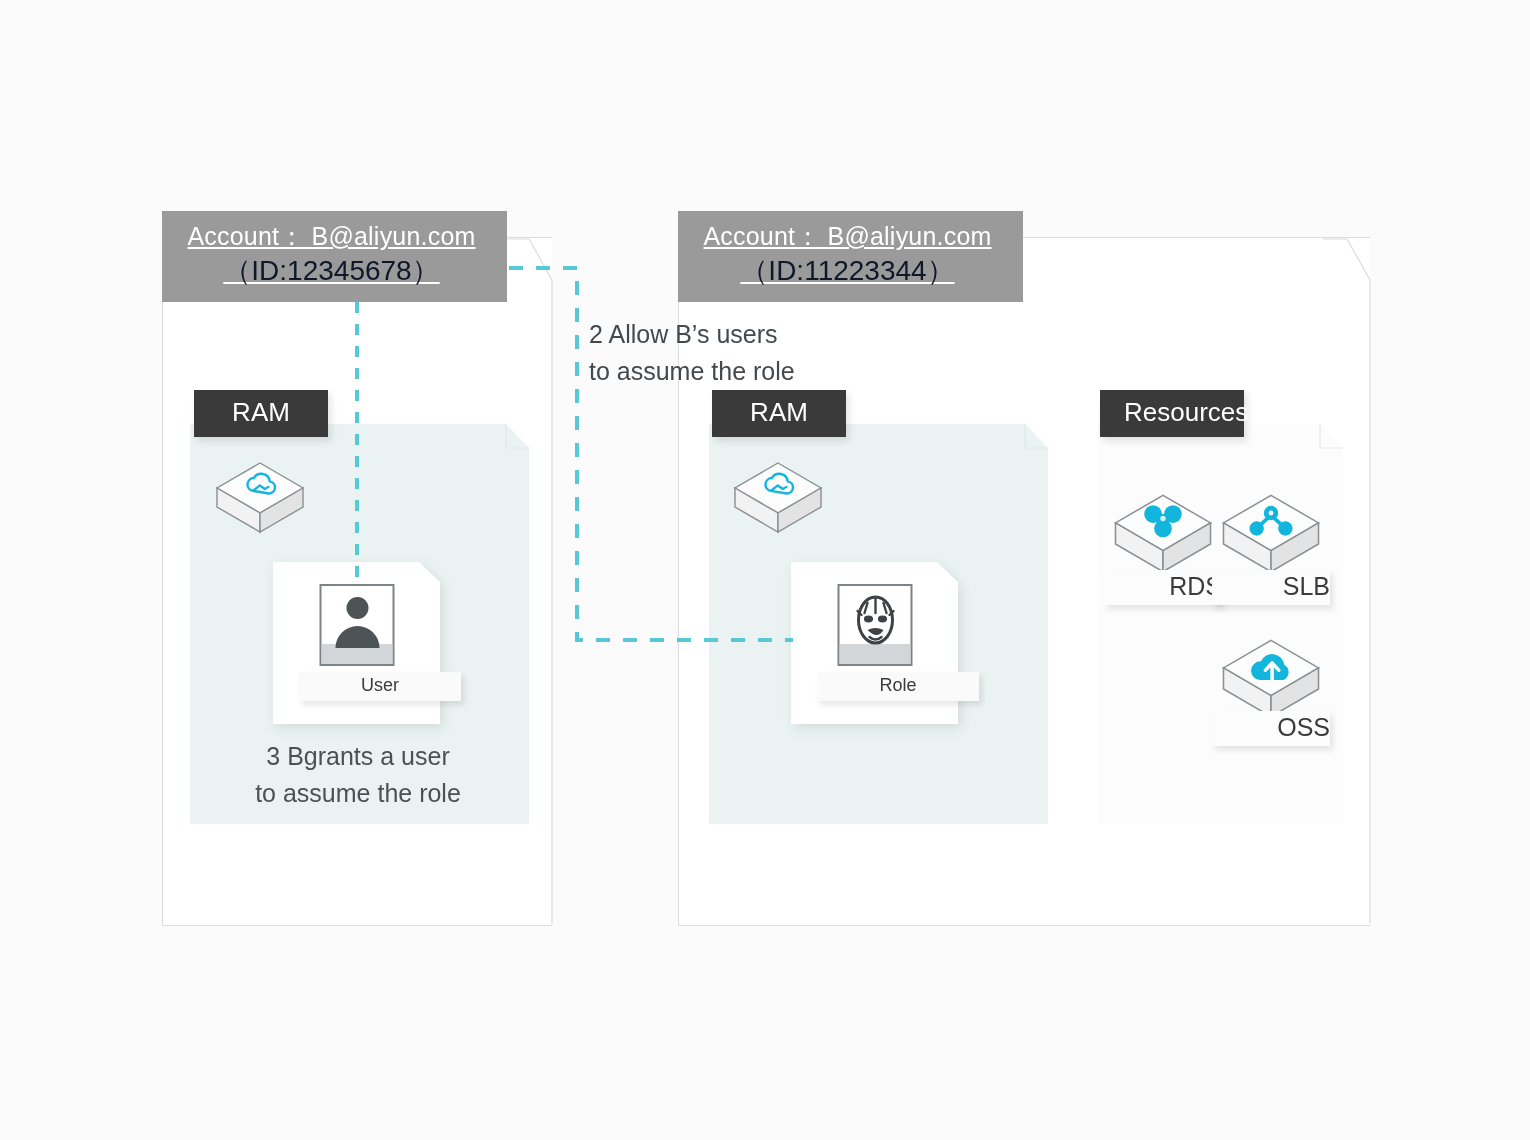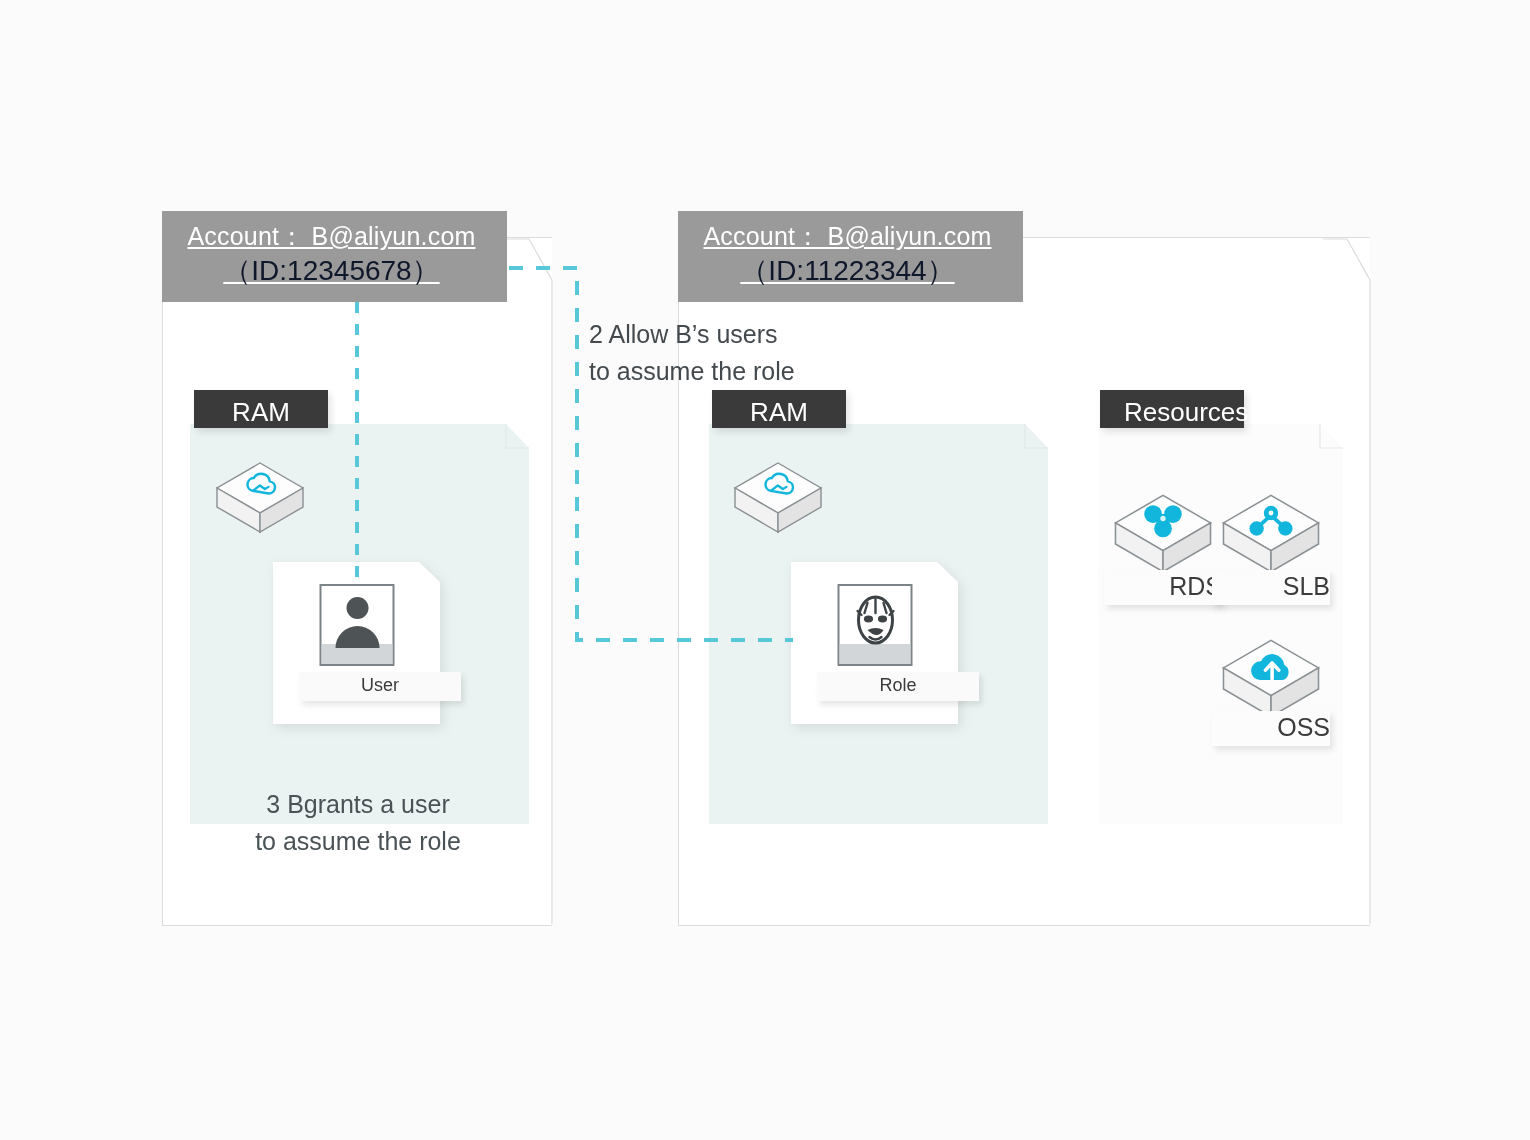--- a/index.html
+++ b/index.html
@@ -62,21 +62,21 @@
   .section {
     position: absolute;
     box-sizing: border-box;
   }
   .section-tag {
     position: absolute;
     background: #3a3a3a;
     color: #ffffff;
     font-size: 26px;
     text-align: center;
-    padding: 7px 24px 0 24px;
+    padding: 7px 24px 9px 24px;
     box-sizing: border-box;
     z-index: 8;
     box-shadow: 3px 4px 7px rgba(0,0,0,.11);
     white-space: nowrap;
   }
 
   
   .folded {
     position: absolute;
     display: block;
@@ -233,21 +233,21 @@
     <div class="entity-thumb">
       <div class="thumb-base"></div>
       <svg width="52" height="55" viewBox="0 0 52 55">
         <circle cx="26" cy="15" r="11" fill="#4e5356"></circle>
         <path d="M4 55 a22 22 0 0 1 44 0 Z" fill="#4e5356"></path>
       </svg>
     </div>
     <div class="entity-label">User</div>
   </div>
 
-  <div class="caption" style="left:193px; top:738px; width:330px;margin-top:48px;">
+  <div class="caption" style="left:193px; top:738px; width:330px;">
     <div>3 Bgrants a user</div>
     <div>to assume the role</div>
   </div>
 
   <div class="account-panel" style="left:678px; top:237px; width:692px; height:689px;">
     <svg class="fold-edge" width="48" height="689" viewBox="0 0 48 689">
       <path d="M0 1 L24 1 L47 42 L47 688" fill="none" stroke="#dcdcdc" stroke-width="1.2"></path>
     </svg>
   </div>
 

